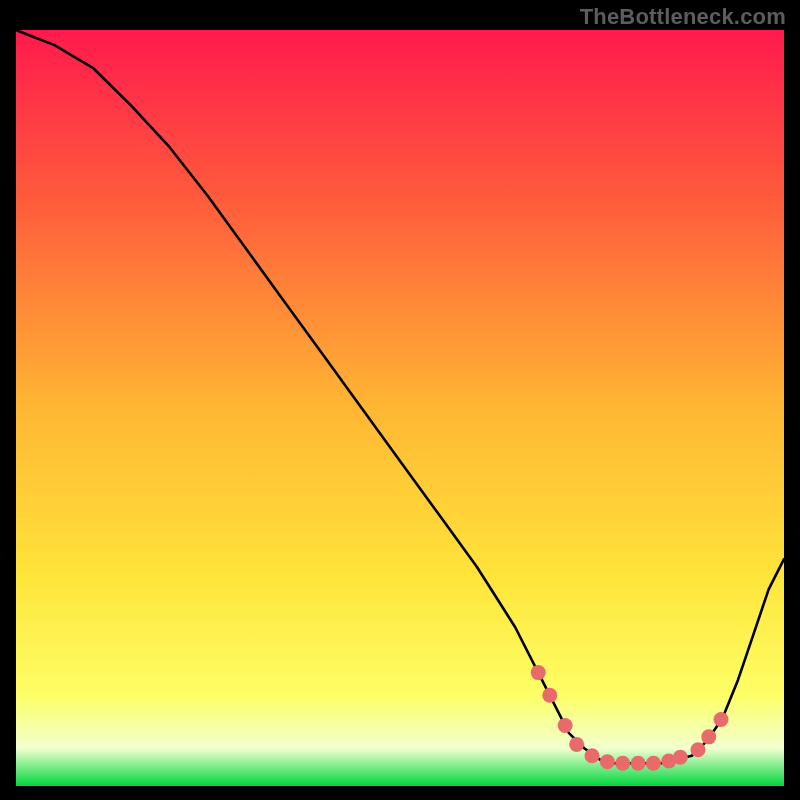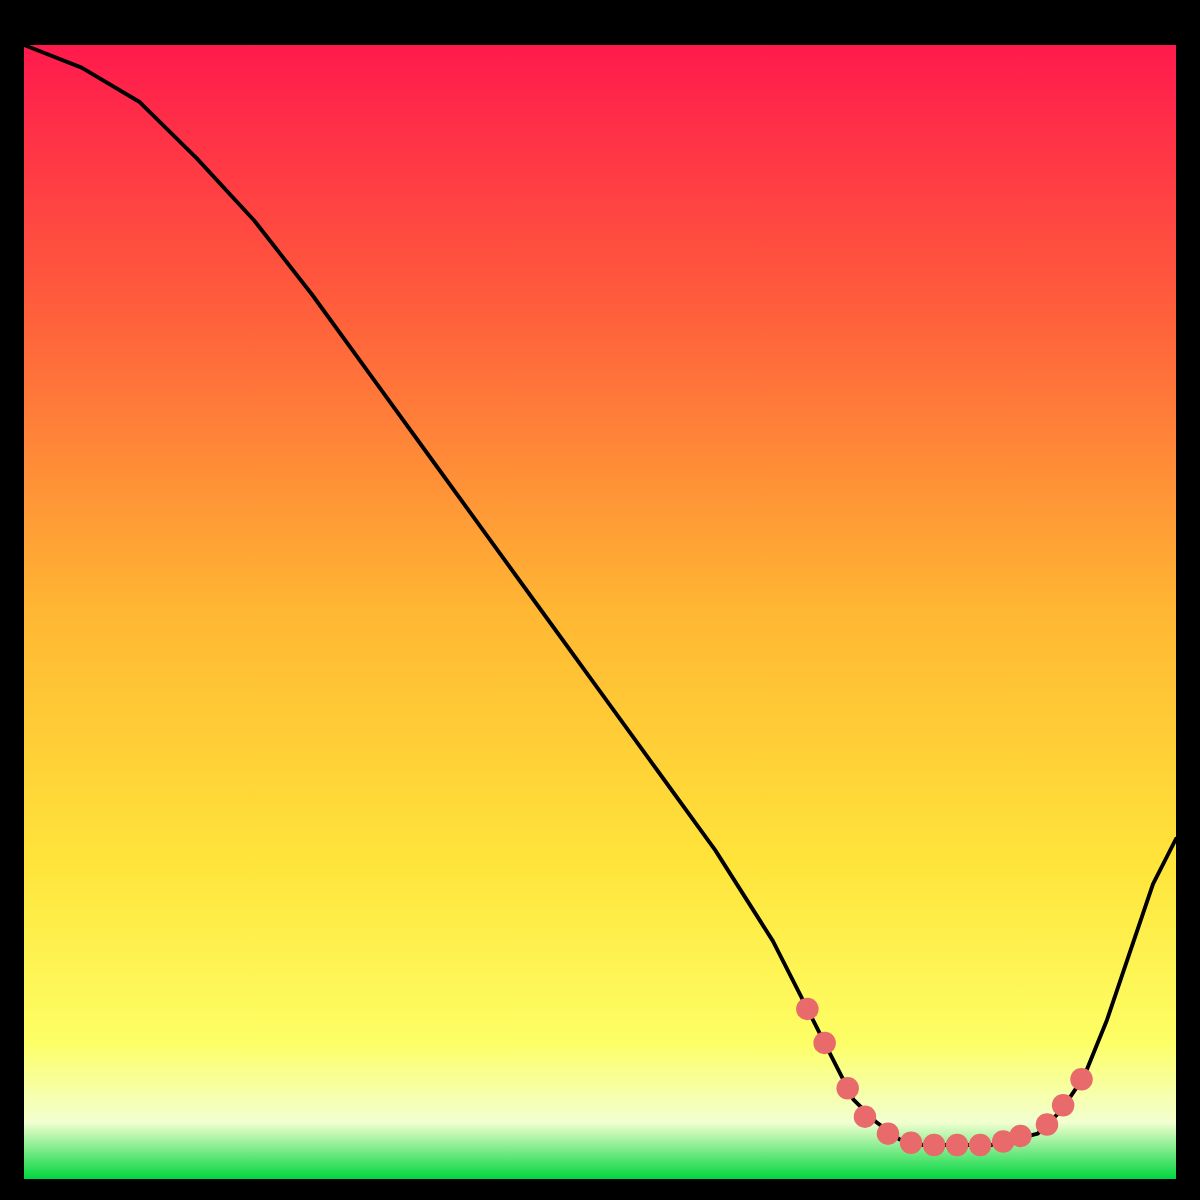--- a/index.html
+++ b/index.html
@@ -74,13 +74,14 @@
           <circle cx="637.44" cy="733.32" r="7.5" fill="#e86a6a"></circle>
           <circle cx="652.80" cy="731.05" r="7.5" fill="#e86a6a"></circle>
           <circle cx="664.32" cy="727.27" r="7.5" fill="#e86a6a"></circle>
           <circle cx="681.98" cy="719.71" r="7.5" fill="#e86a6a"></circle>
           <circle cx="692.74" cy="706.86" r="7.5" fill="#e86a6a"></circle>
           <circle cx="705.02" cy="689.47" r="7.5" fill="#e86a6a"></circle>
         </g>
     </svg>
   </div>
 
+  <div class="watermark">TheBottleneck.com</div>
 </div>
 
 </body></html>

